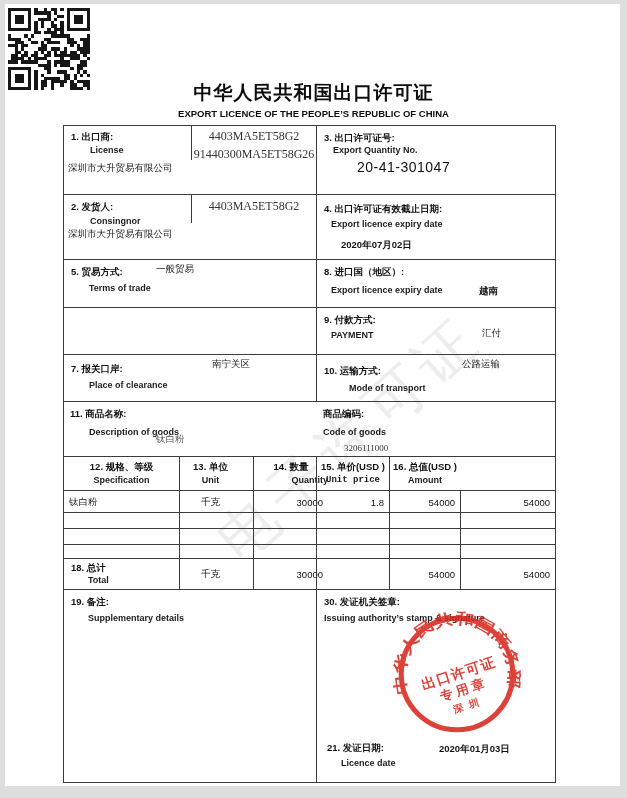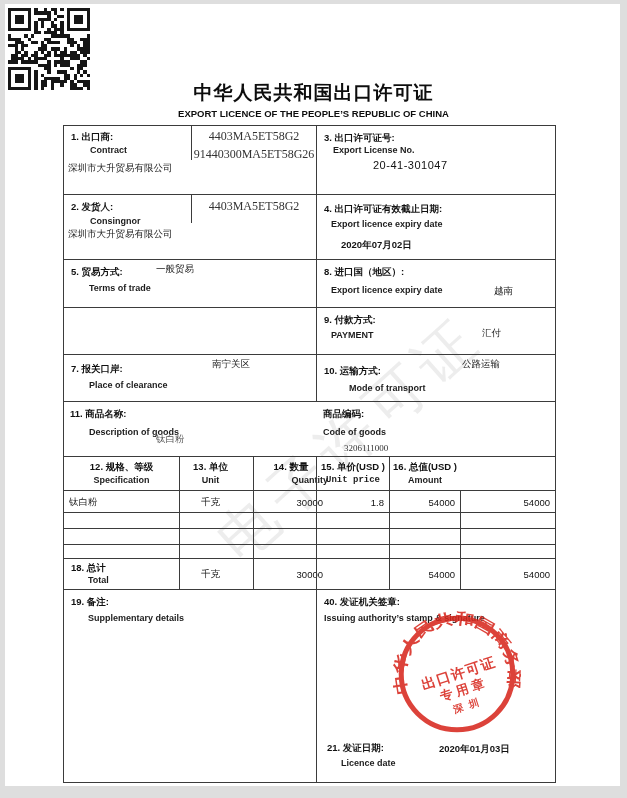--- a/index.html
+++ b/index.html
@@ -288,30 +288,30 @@
   <div class="abs watermark" style="left:185px;top:400px;">电子许可证</div>
 
   <div class="abs subtitle" style="top:108px;">EXPORT LICENCE OF THE PEOPLE’S REPUBLIC OF CHINA</div>
   <div class="abs title" style="top:80px;">中华人民共和国出口许可证</div>
 
   <div class="table">
 
     <div class="row first" style="top:0;height:68px;">
       <div class="half-l">
         <span class="abs cn" style="left:7px;top:5px;">1.   出口商:</span>
-        <span class="abs en" style="left:26px;top:19px;">Contract</span>
+        <span class="abs en" style="left:26px;top:19px;">License</span>
         <span class="abs val" style="left:4px;top:36px;">深圳市大升贸易有限公司</span>
         <div class="pdiv" style="left:127px;top:0;height:34px;"></div>
         <span class="abs code" style="left:129px;width:122px;top:3px;text-align:center;">4403MA5ET58G2</span>
         <span class="abs code" style="left:129px;width:122px;top:21px;text-align:center;">91440300MA5ET58G26</span>
       </div>
       <div class="half-r">
         <span class="abs cn" style="left:7px;top:6px;">3. 出口许可证号:</span>
-        <span class="abs en" style="left:16px;top:19px;">Export  License No.</span>
-        <span class="abs num" style="left:40px;top:33px;font-size:11px;letter-spacing:0.5px;margin-left:16px;">20-41-301047</span>
+        <span class="abs en" style="left:16px;top:19px;">Export  Quantity No.</span>
+        <span class="abs num" style="left:40px;top:33px;font-size:14px;letter-spacing:0.5px;">20-41-301047</span>
       </div>
     </div>
 
     <div class="row" style="top:68px;height:65px;">
       <div class="half-l">
         <span class="abs cn" style="left:7px;top:6px;">2.   发货人:</span>
         <span class="abs en" style="left:26px;top:21px;">Consingnor</span>
         <span class="abs val" style="left:4px;top:33px;">深圳市大升贸易有限公司</span>
         <div class="pdiv" style="left:127px;top:0;height:28px;"></div>
         <span class="abs code" style="left:129px;width:122px;top:4px;text-align:center;">4403MA5ET58G2</span>
@@ -325,21 +325,21 @@
 
     <div class="row" style="top:133px;height:48px;">
       <div class="half-l">
         <span class="abs cn" style="left:7px;top:6px;">5.   贸易方式:</span>
         <span class="abs val" style="left:92px;top:3px;">一般贸易</span>
         <span class="abs en" style="left:25px;top:23px;">Terms of trade</span>
       </div>
       <div class="half-r">
         <span class="abs cn" style="left:7px;top:6px;">8. 进口国（地区）:</span>
         <span class="abs en" style="left:14px;top:25px;">Export licence expiry date</span>
-        <span class="abs val" style="left:177px;top:25px;">越南</span>
+        <span class="abs val" style="left:162px;top:25px;font-weight:bold;">越南</span>
       </div>
     </div>
 
     <div class="row" style="top:181px;height:47px;">
       <div class="half-r">
         <span class="abs cn" style="left:7px;top:6px;">9. 付款方式:</span>
         <span class="abs en" style="left:14px;top:22px;">PAYMENT</span>
         <span class="abs val" style="left:165px;top:19px;">汇付</span>
       </div>
     </div>
@@ -454,21 +454,21 @@
           <span class="num num-r">54000</span>
         </div>
     </div>
 
     <div class="row" style="top:463px;bottom:0;">
       <div class="half-l">
         <span class="abs cn" style="left:7px;top:6px;">19. 备注:</span>
         <span class="abs en" style="left:24px;top:23px;">Supplementary details</span>
       </div>
       <div class="half-r">
-        <span class="abs cn" style="left:7px;top:6px;">40. 发证机关签章:</span>
+        <span class="abs cn" style="left:7px;top:6px;">30. 发证机关签章:</span>
         <span class="abs en" style="left:7px;top:23px;">Issuing authority’s stamp &amp; signature</span>
 
         <svg class="stamp-svg" style="left:76px;top:20px;width:128px;height:128px;" viewBox="0 0 140 140">
           <g opacity="0.88">
             <circle cx="70" cy="70" r="61" fill="none" stroke="#d8291f" stroke-width="5.5"></circle>
             <defs>
               <path id="ringpath" d="M 17,93 A 57,57 0 1 1 123,93" fill="none"></path>
             </defs>
             <text font-family="Liberation Sans, sans-serif" font-size="16.5" font-weight="700" fill="#d8291f">
               <textPath href="#ringpath" startOffset="2" textLength="212" lengthAdjust="spacingAndGlyphs">中华人民共和国商务部</textPath>

